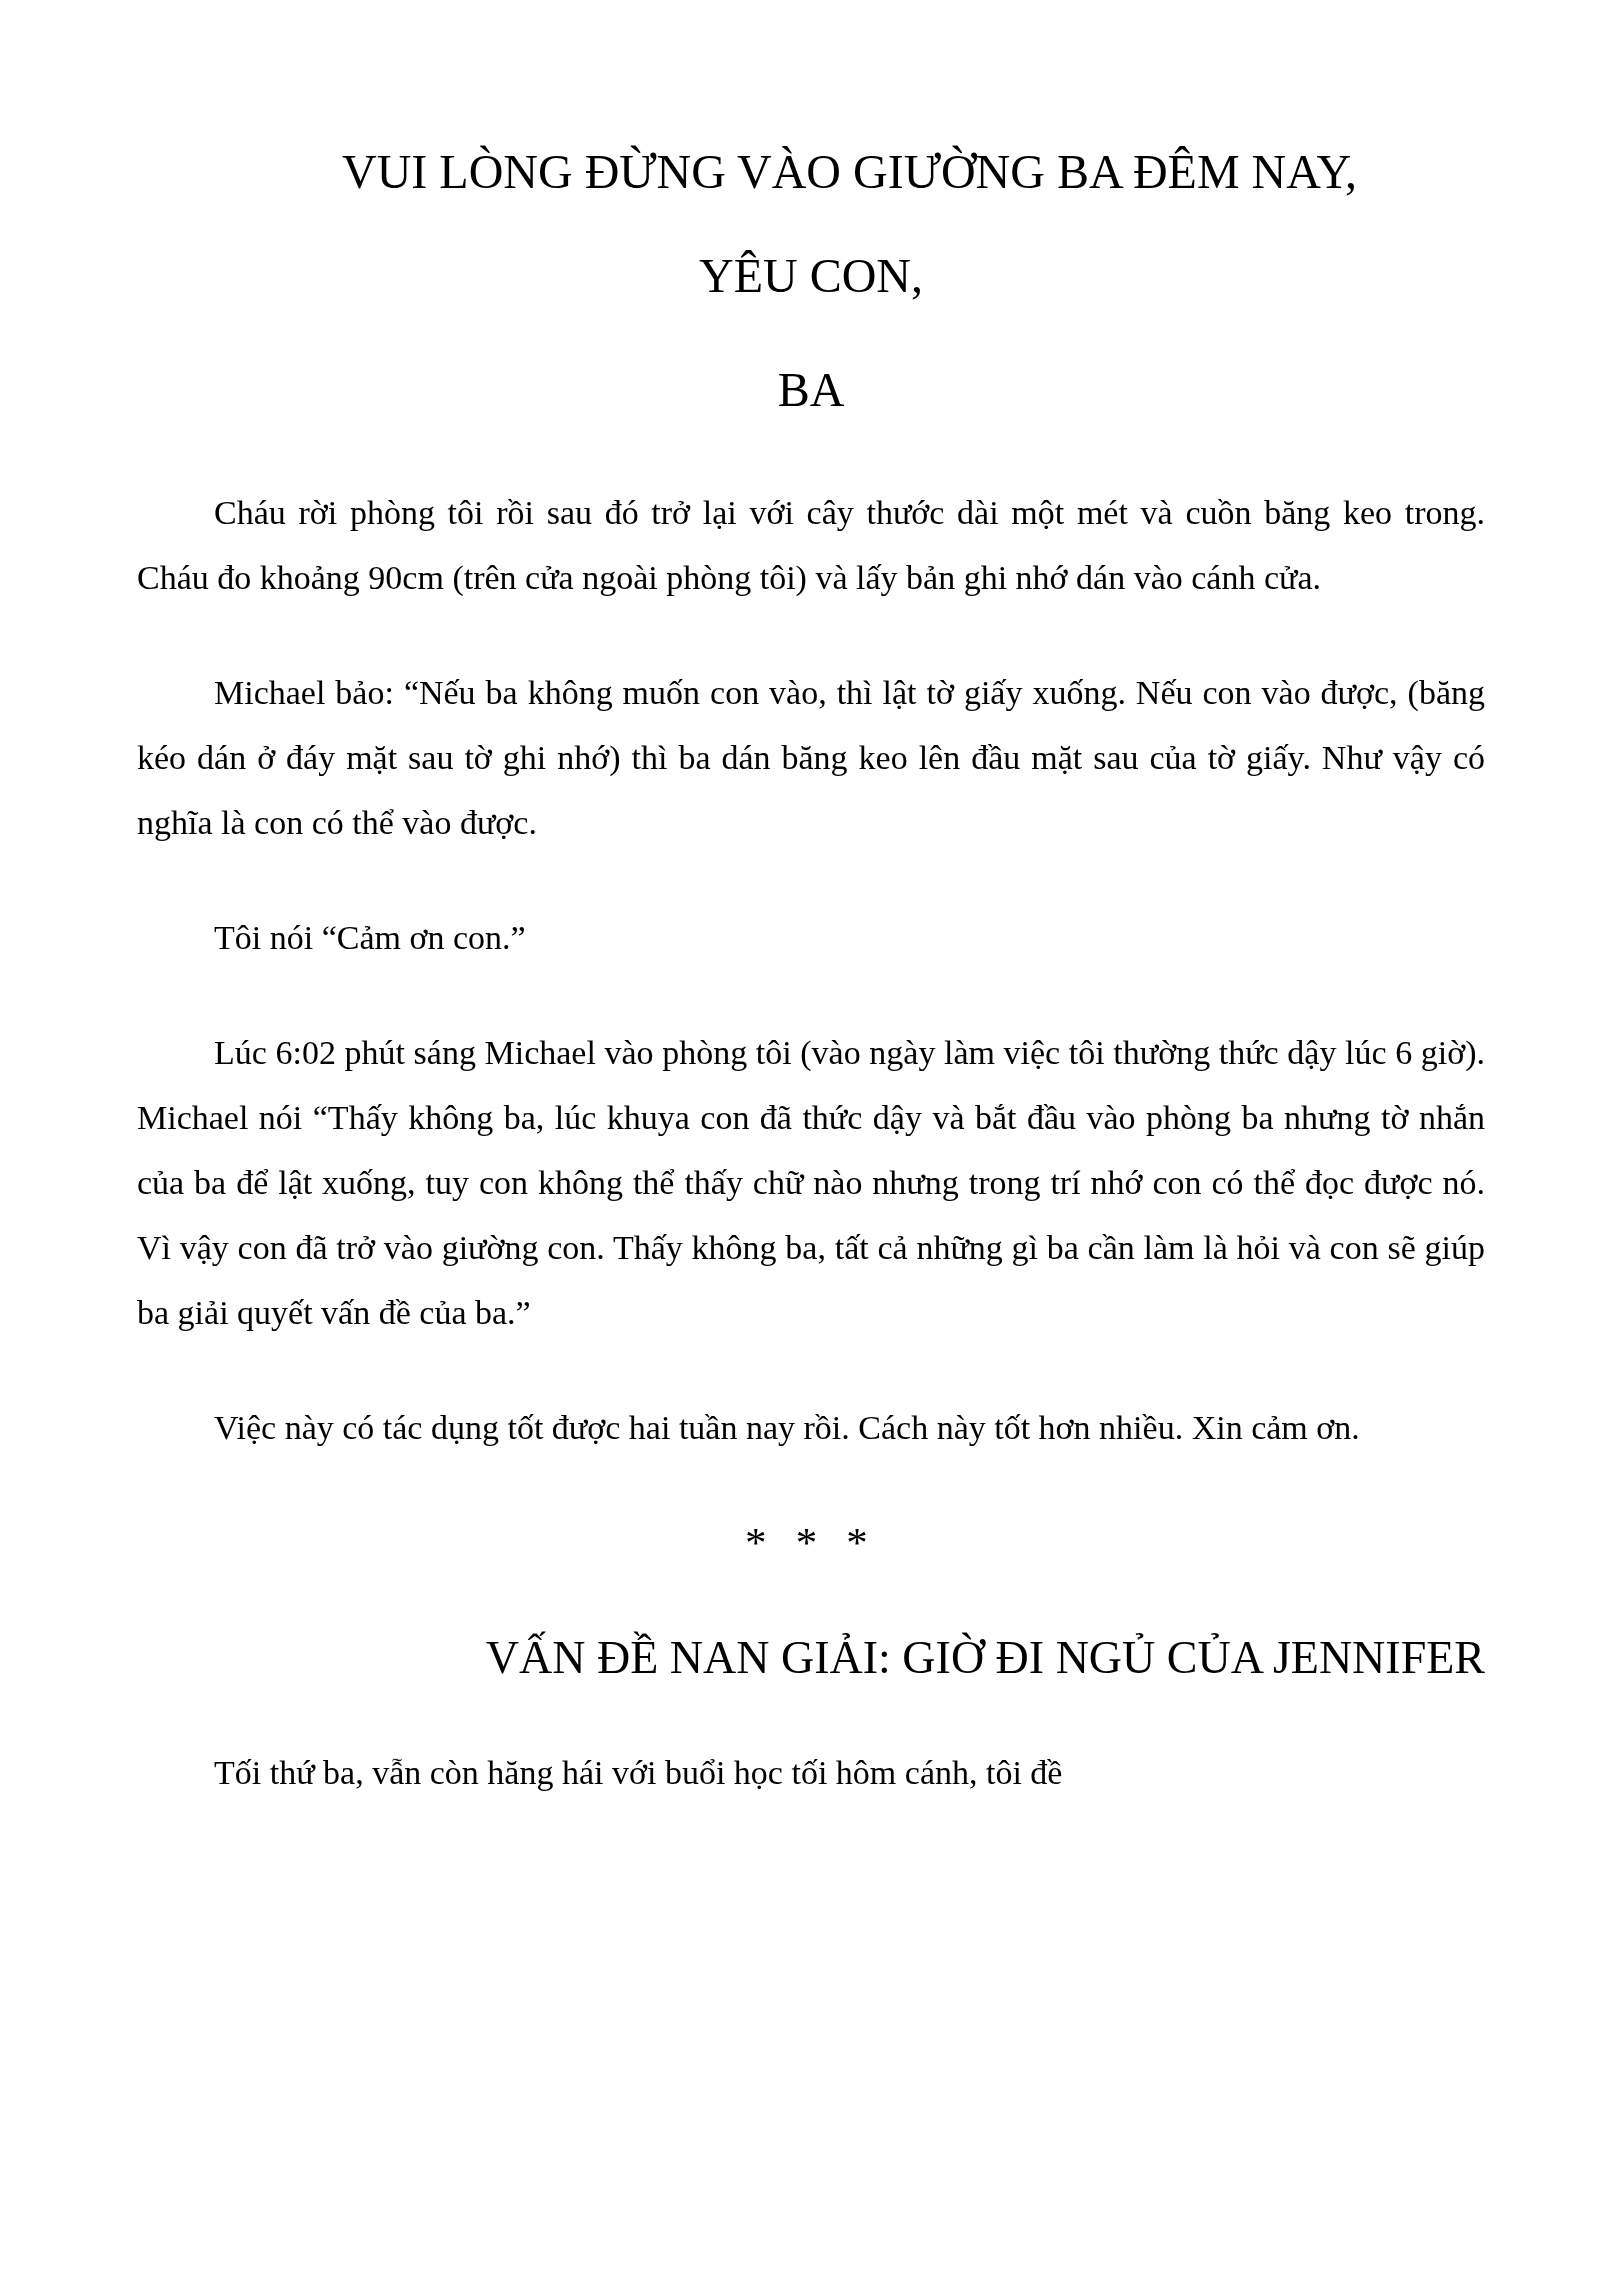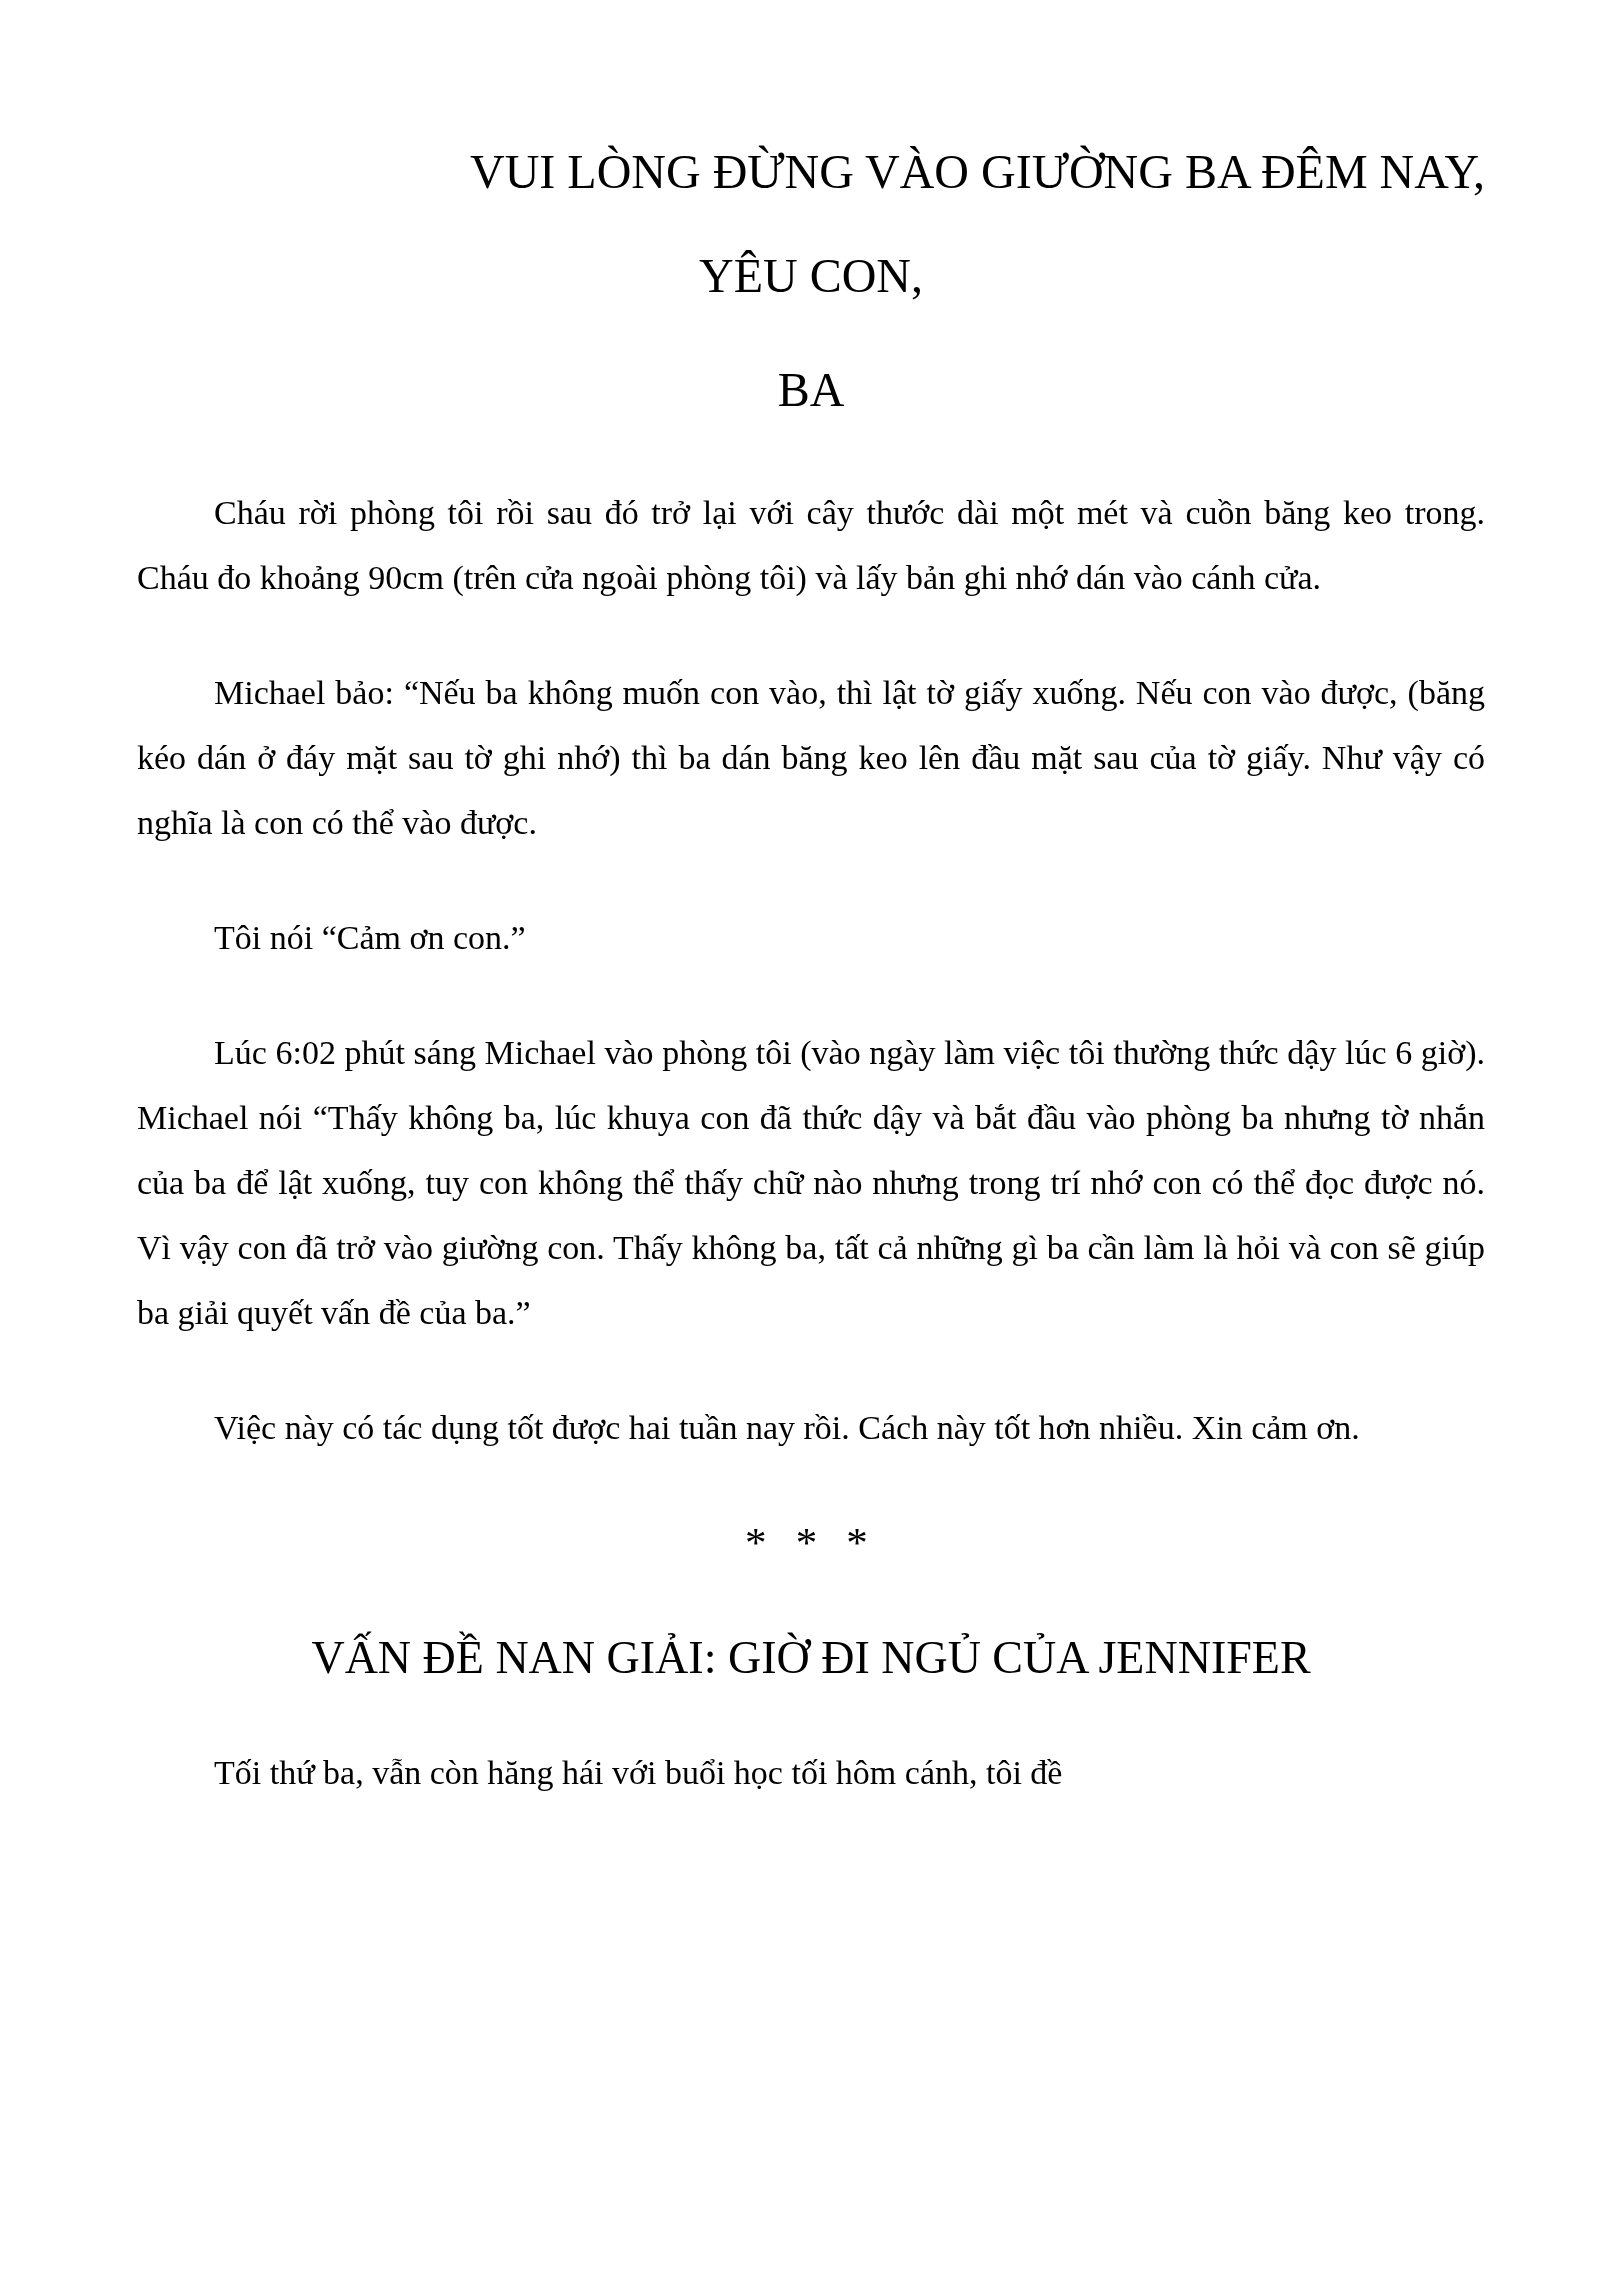--- a/index.html
+++ b/index.html
@@ -20,21 +20,21 @@
     width: 1623px;
     height: 2295px;
     padding: 139px 138px 0 137px;
     background: #ffffff;
   }
   .note-title {
     font-size: 48px;
     line-height: 65px;
     margin: 0 0 39px 0;
     text-indent: 77px;
-    text-align: right;
+    text-align: center;
   }
   .signoff {
     font-size: 48px;
     line-height: 65px;
     margin: 0 0 49px 0;
     text-align: center;
   }
   .signature {
     font-size: 48px;
     line-height: 65px;
@@ -53,21 +53,21 @@
     line-height: 65px;
     margin: 0 0 50px 0;
     text-align: center;
     text-indent: 0;
     letter-spacing: 9.2px;
   }
   .heading {
     font-size: 46px;
     line-height: 65px;
     margin: 0 0 50px 0;
-    text-align: center;
+    text-align: right;
     font-weight: normal;
   }
   .para.cutoff {
     max-height: 65px;
     overflow: hidden;
     margin-bottom: 0;
   }
 </style>
 </head>
 <body>

